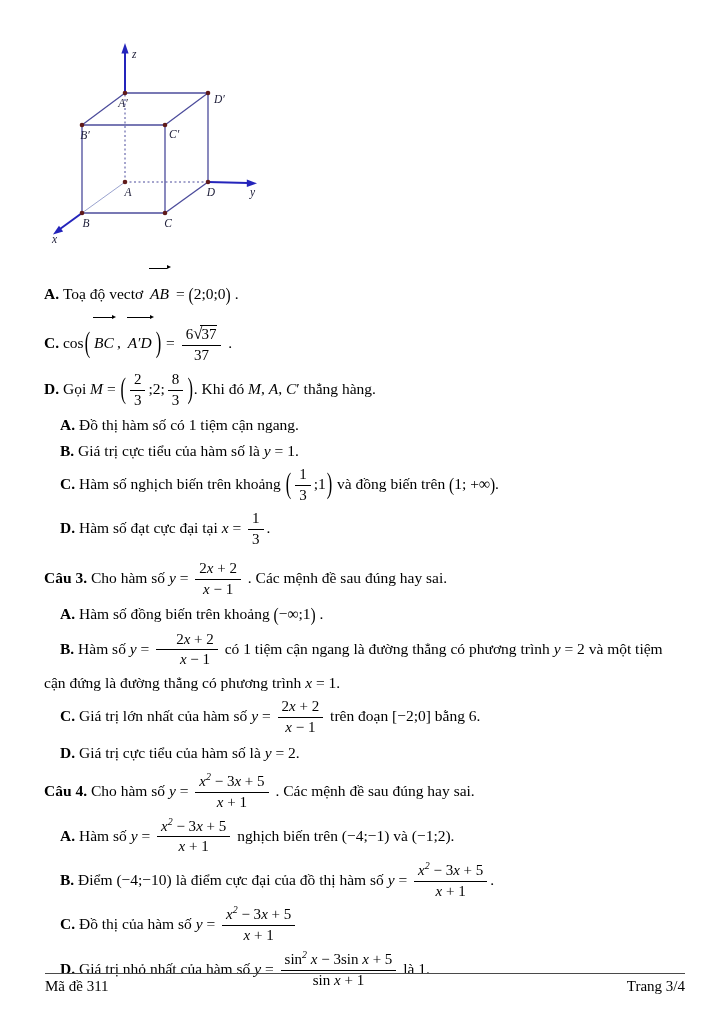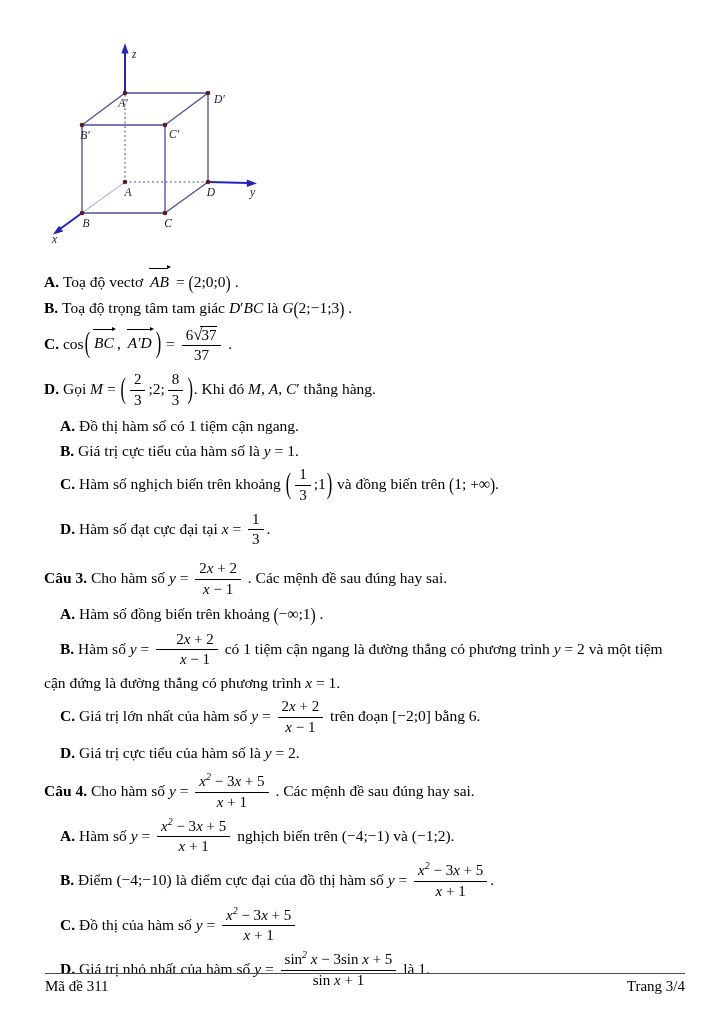--- a/index.html
+++ b/index.html
@@ -23,21 +23,21 @@
   .opt{padding-left:16px;}
   .optwrap{text-indent:16px;margin-top:0;}
   .mi{font-style:italic;}
   sup.msup{font-size:0.66em;font-style:italic;vertical-align:super;line-height:0;}
   .frac{display:inline-block;vertical-align:middle;text-align:center;margin:2px 3px;line-height:1.18;font-size:0.97em;}
   .frac .num{display:block;border-bottom:1px solid #000;padding:0 4px 1px;}
   .frac .den{display:block;padding:1px 4px 0;}
   .sqrt{white-space:nowrap;font-family:Liberation Serif, serif;}
   .sqrt .rad{font-size:1.12em;}
   .sqrt .vinc{border-top:1.4px solid #000;margin-left:-2px;padding:0 1px;}
-  .vec{display:inline-block;position:relative;font-style:italic;padding:0 2px;margin:0 1px;}
+  .vec{display:inline-block;position:relative;font-style:italic;padding:12px 2px;margin:0 1px;}
   .vec::before{content:"";position:absolute;top:-2px;left:1px;right:4px;border-top:1px solid #000;}
   .vec::after{content:"";position:absolute;top:-4.6px;right:0;width:0;height:0;
     border-left:4.5px solid #000;border-top:2.6px solid transparent;border-bottom:2.6px solid transparent;}
   .bigp{display:inline-block;font-weight:400;}
   .bigp.s2{transform:scaleY(1.85);font-size:1.06em;vertical-align:middle;padding:0 1px;position:relative;top:-1px;}
   .bigp.s1{transform:scaleY(1.25);vertical-align:-1px;}
   
   .footer{position:absolute;left:45px;right:40px;top:973px;border-top:1.6px solid #4a4a4a;
     display:flex;justify-content:space-between;padding-top:4px;font-size:15px;}
 </style>
@@ -86,21 +86,20 @@
     <text class="flabel" x="121" y="98">C′</text>
     <text class="flabel" x="80" y="156" text-anchor="middle">A</text>
     <text class="flabel" x="163" y="156" text-anchor="middle">D</text>
     <text class="flabel" x="38" y="187" text-anchor="middle">B</text>
     <text class="flabel" x="120" y="187" text-anchor="middle">C</text>
   </svg>
 </div>
 
 <div class="content" id="content">
     <div class="line"><b>A. </b><span>Toạ độ vectơ </span><span class="vec">AB</span><span> = </span><span class="bigp s1">(</span><span>2;0;0</span><span class="bigp s1">)</span><span> .</span></div>
-    <div class="line"><b>B. </b><span>Toạ độ trọng tâm tam giác </span><span class="mi">D</span><span>′</span><span class="mi">BC</span><span> là </span><span class="mi">G</span><span class="bigp s1">(</span><span>2;−1;3</span><span class="bigp s1">)</span><span> .</span></div>
     <div class="line"><b>C. </b><span>cos</span><span class="bigp s2">(</span><span class="vec">BC</span><span>, </span><span class="vec">A′D</span><span class="bigp s2">)</span><span> = </span><span class="frac"><span class="num"><span>6</span><span class="sqrt"><span class="rad">√</span><span class="vinc">37</span></span></span><span class="den"><span>37</span></span></span><span> .</span></div>
     <div class="line"><b>D. </b><span>Gọi </span><span class="mi">M</span><span> = </span><span class="bigp s2">(</span><span class="frac"><span class="num"><span>2</span></span><span class="den"><span>3</span></span></span><span>;2;</span><span class="frac"><span class="num"><span>8</span></span><span class="den"><span>3</span></span></span><span class="bigp s2">)</span><span>. Khi đó  </span><span class="mi">M</span><span>, </span><span class="mi">A</span><span>, </span><span class="mi">C</span><span>′ thẳng hàng.</span></div>
     <div class="line opt"><b>A. </b><span>Đồ thị hàm số có 1 tiệm cận ngang.</span></div>
     <div class="line opt"><b>B. </b><span>Giá trị cực tiểu của hàm số là </span><span class="mi">y</span><span> = 1.</span></div>
     <div class="line opt"><b>C. </b><span>Hàm số nghịch biến trên khoảng </span><span class="bigp s2">(</span><span class="frac"><span class="num"><span>1</span></span><span class="den"><span>3</span></span></span><span>;1</span><span class="bigp s2">)</span><span> và đồng biến trên </span><span class="bigp s1">(</span><span>1; +∞</span><span class="bigp s1">)</span><span>.</span></div>
     <div class="line opt"><b>D. </b><span>Hàm số đạt cực đại tại </span><span class="mi">x</span><span> = </span><span class="frac"><span class="num"><span>1</span></span><span class="den"><span>3</span></span></span><span>.</span></div>
     <div class="line hdr"><b>Câu 3. </b><span>Cho hàm số </span><span class="mi">y</span><span> = </span><span class="frac"><span class="num"><span>2</span><span class="mi">x</span><span> + 2</span></span><span class="den"><span class="mi">x</span><span> − 1</span></span></span><span> . Các mệnh đề sau đúng hay sai.</span></div>
     <div class="line opt"><b>A. </b><span>Hàm số đồng biến trên khoảng </span><span class="bigp s1">(</span><span>−∞;1</span><span class="bigp s1">)</span><span> .</span></div>
     <div class="line optwrap"><b>B. </b><span>Hàm số </span><span class="mi">y</span><span> = </span><span class="frac"><span class="num"><span>2</span><span class="mi">x</span><span> + 2</span></span><span class="den"><span class="mi">x</span><span> − 1</span></span></span><span> có 1 tiệm cận ngang là đường thẳng có phương trình </span><span class="mi">y</span><span> = 2  và một tiệm cận đứng là đường thẳng có phương trình </span><span class="mi">x</span><span> = 1.</span></div>
     <div class="line opt"><b>C. </b><span>Giá trị lớn nhất của hàm số </span><span class="mi">y</span><span> = </span><span class="frac"><span class="num"><span>2</span><span class="mi">x</span><span> + 2</span></span><span class="den"><span class="mi">x</span><span> − 1</span></span></span><span> trên đoạn [−2;0] bằng 6.</span></div>

